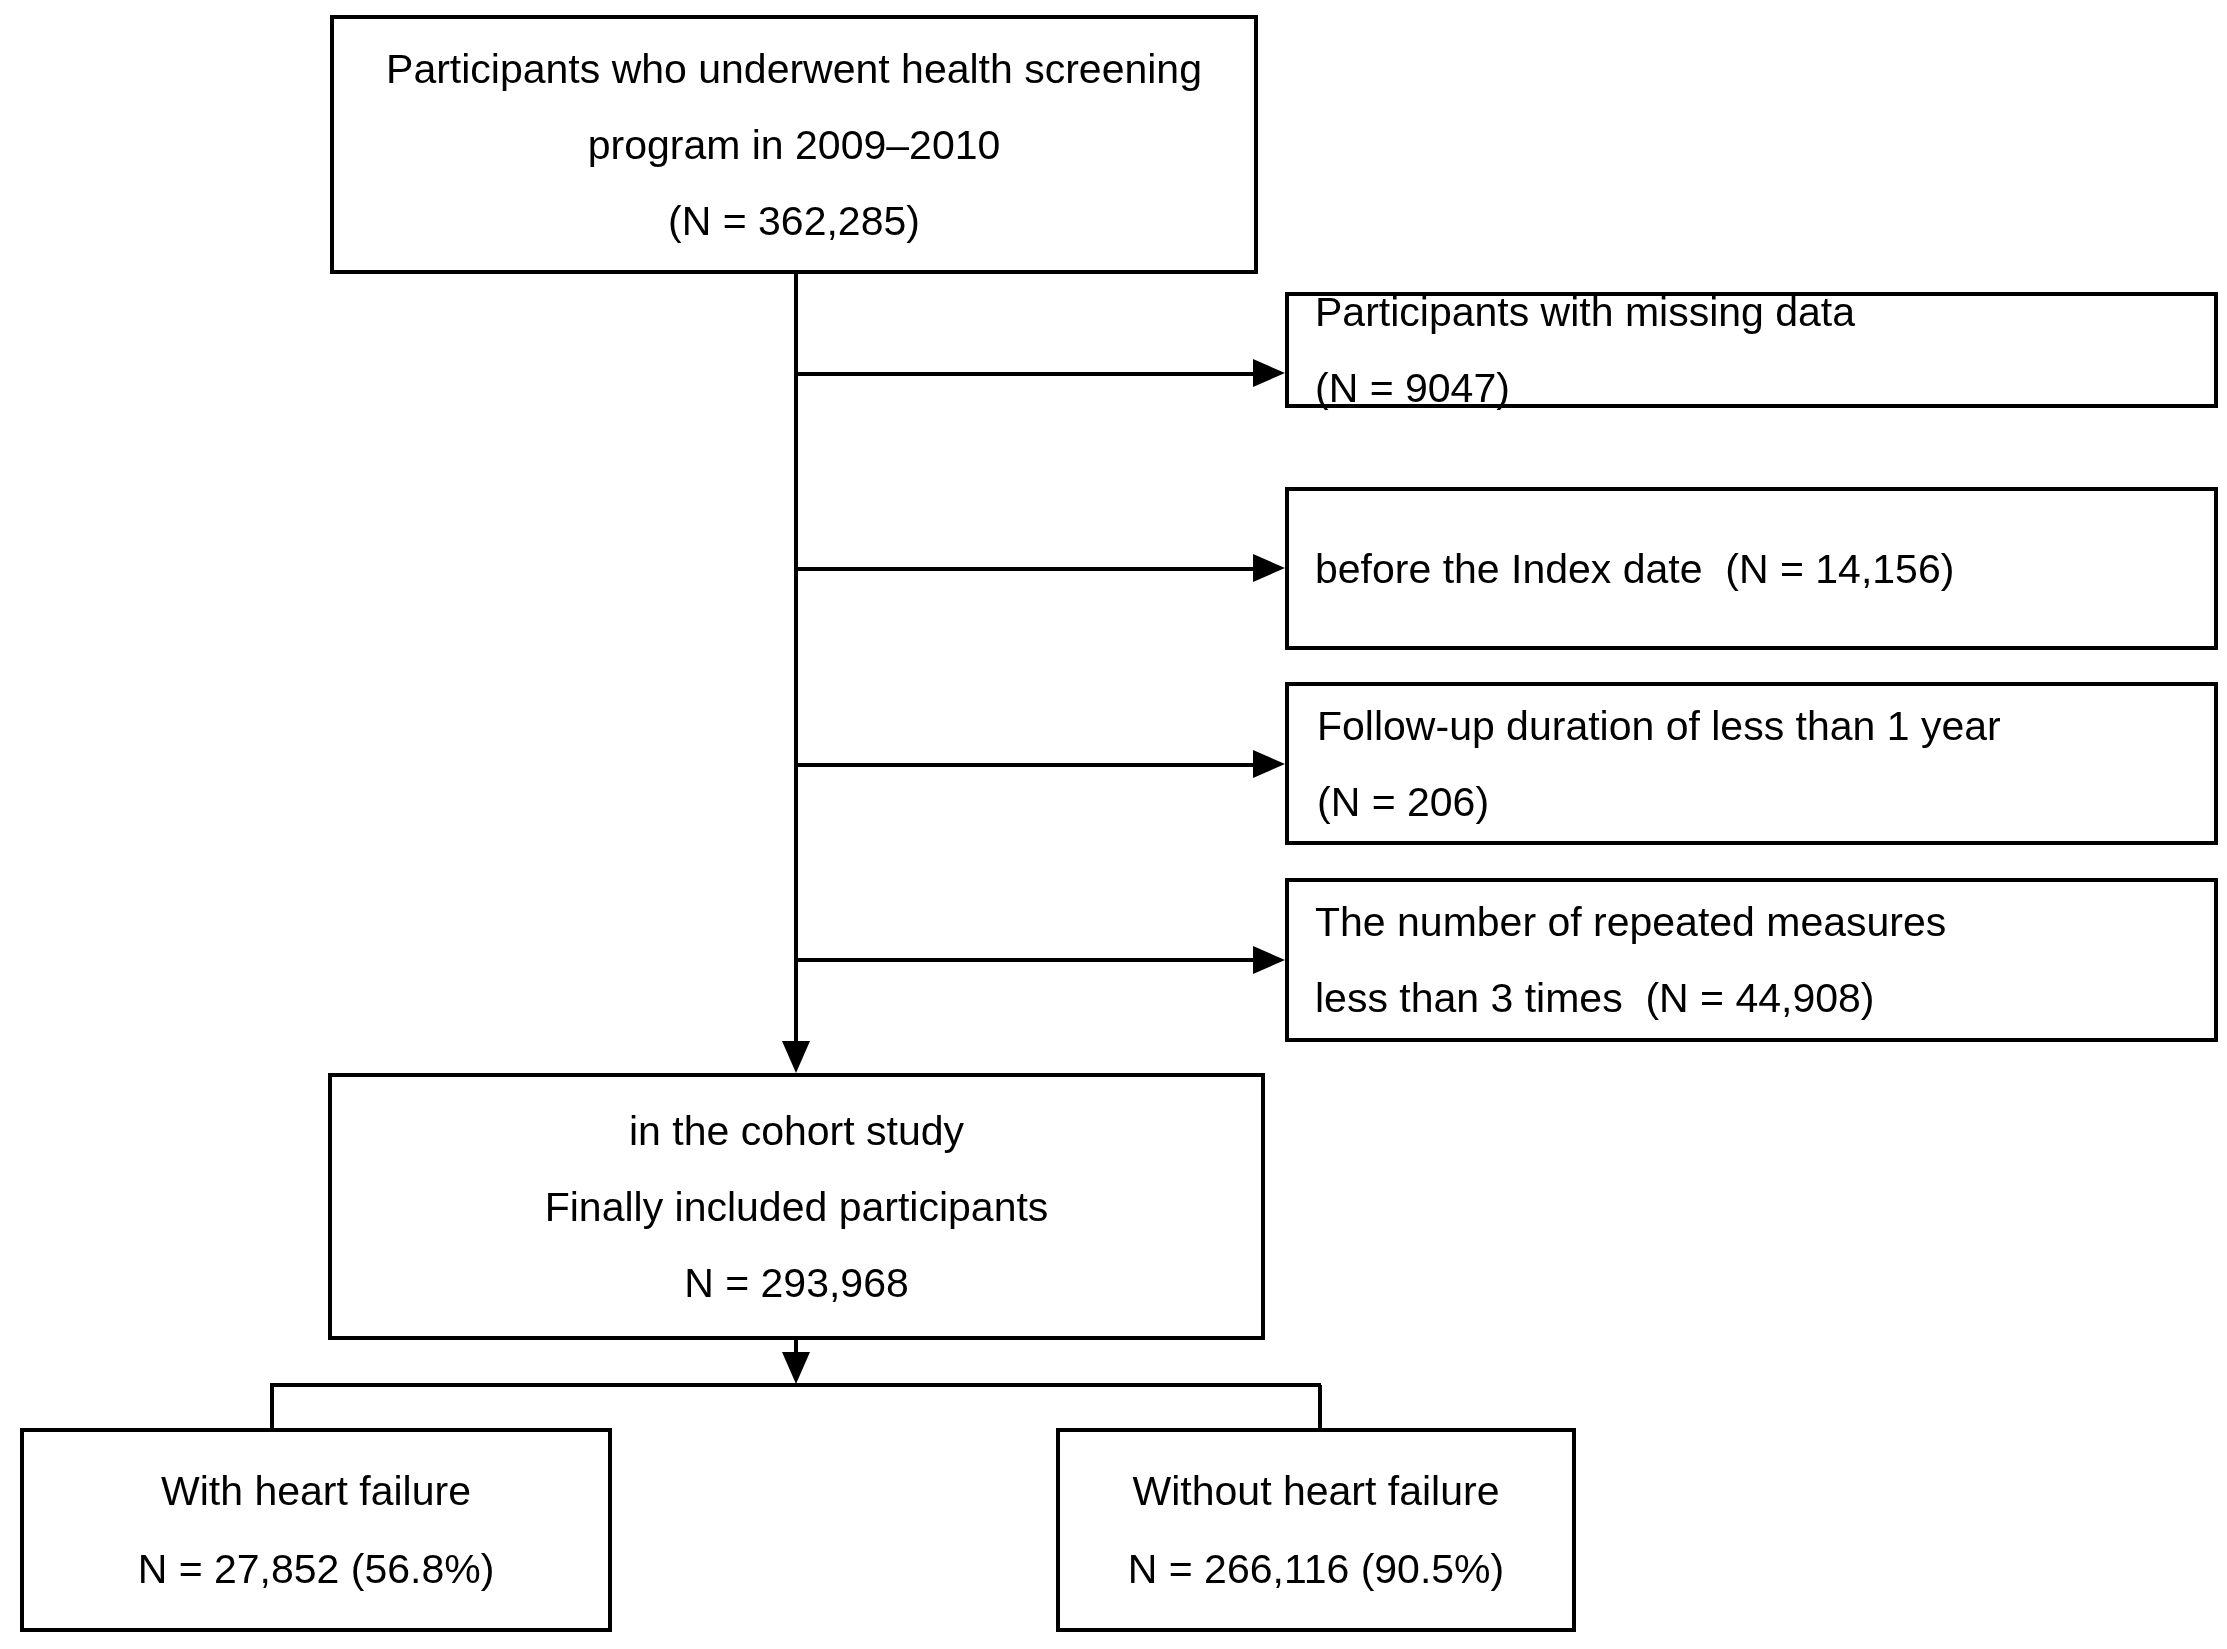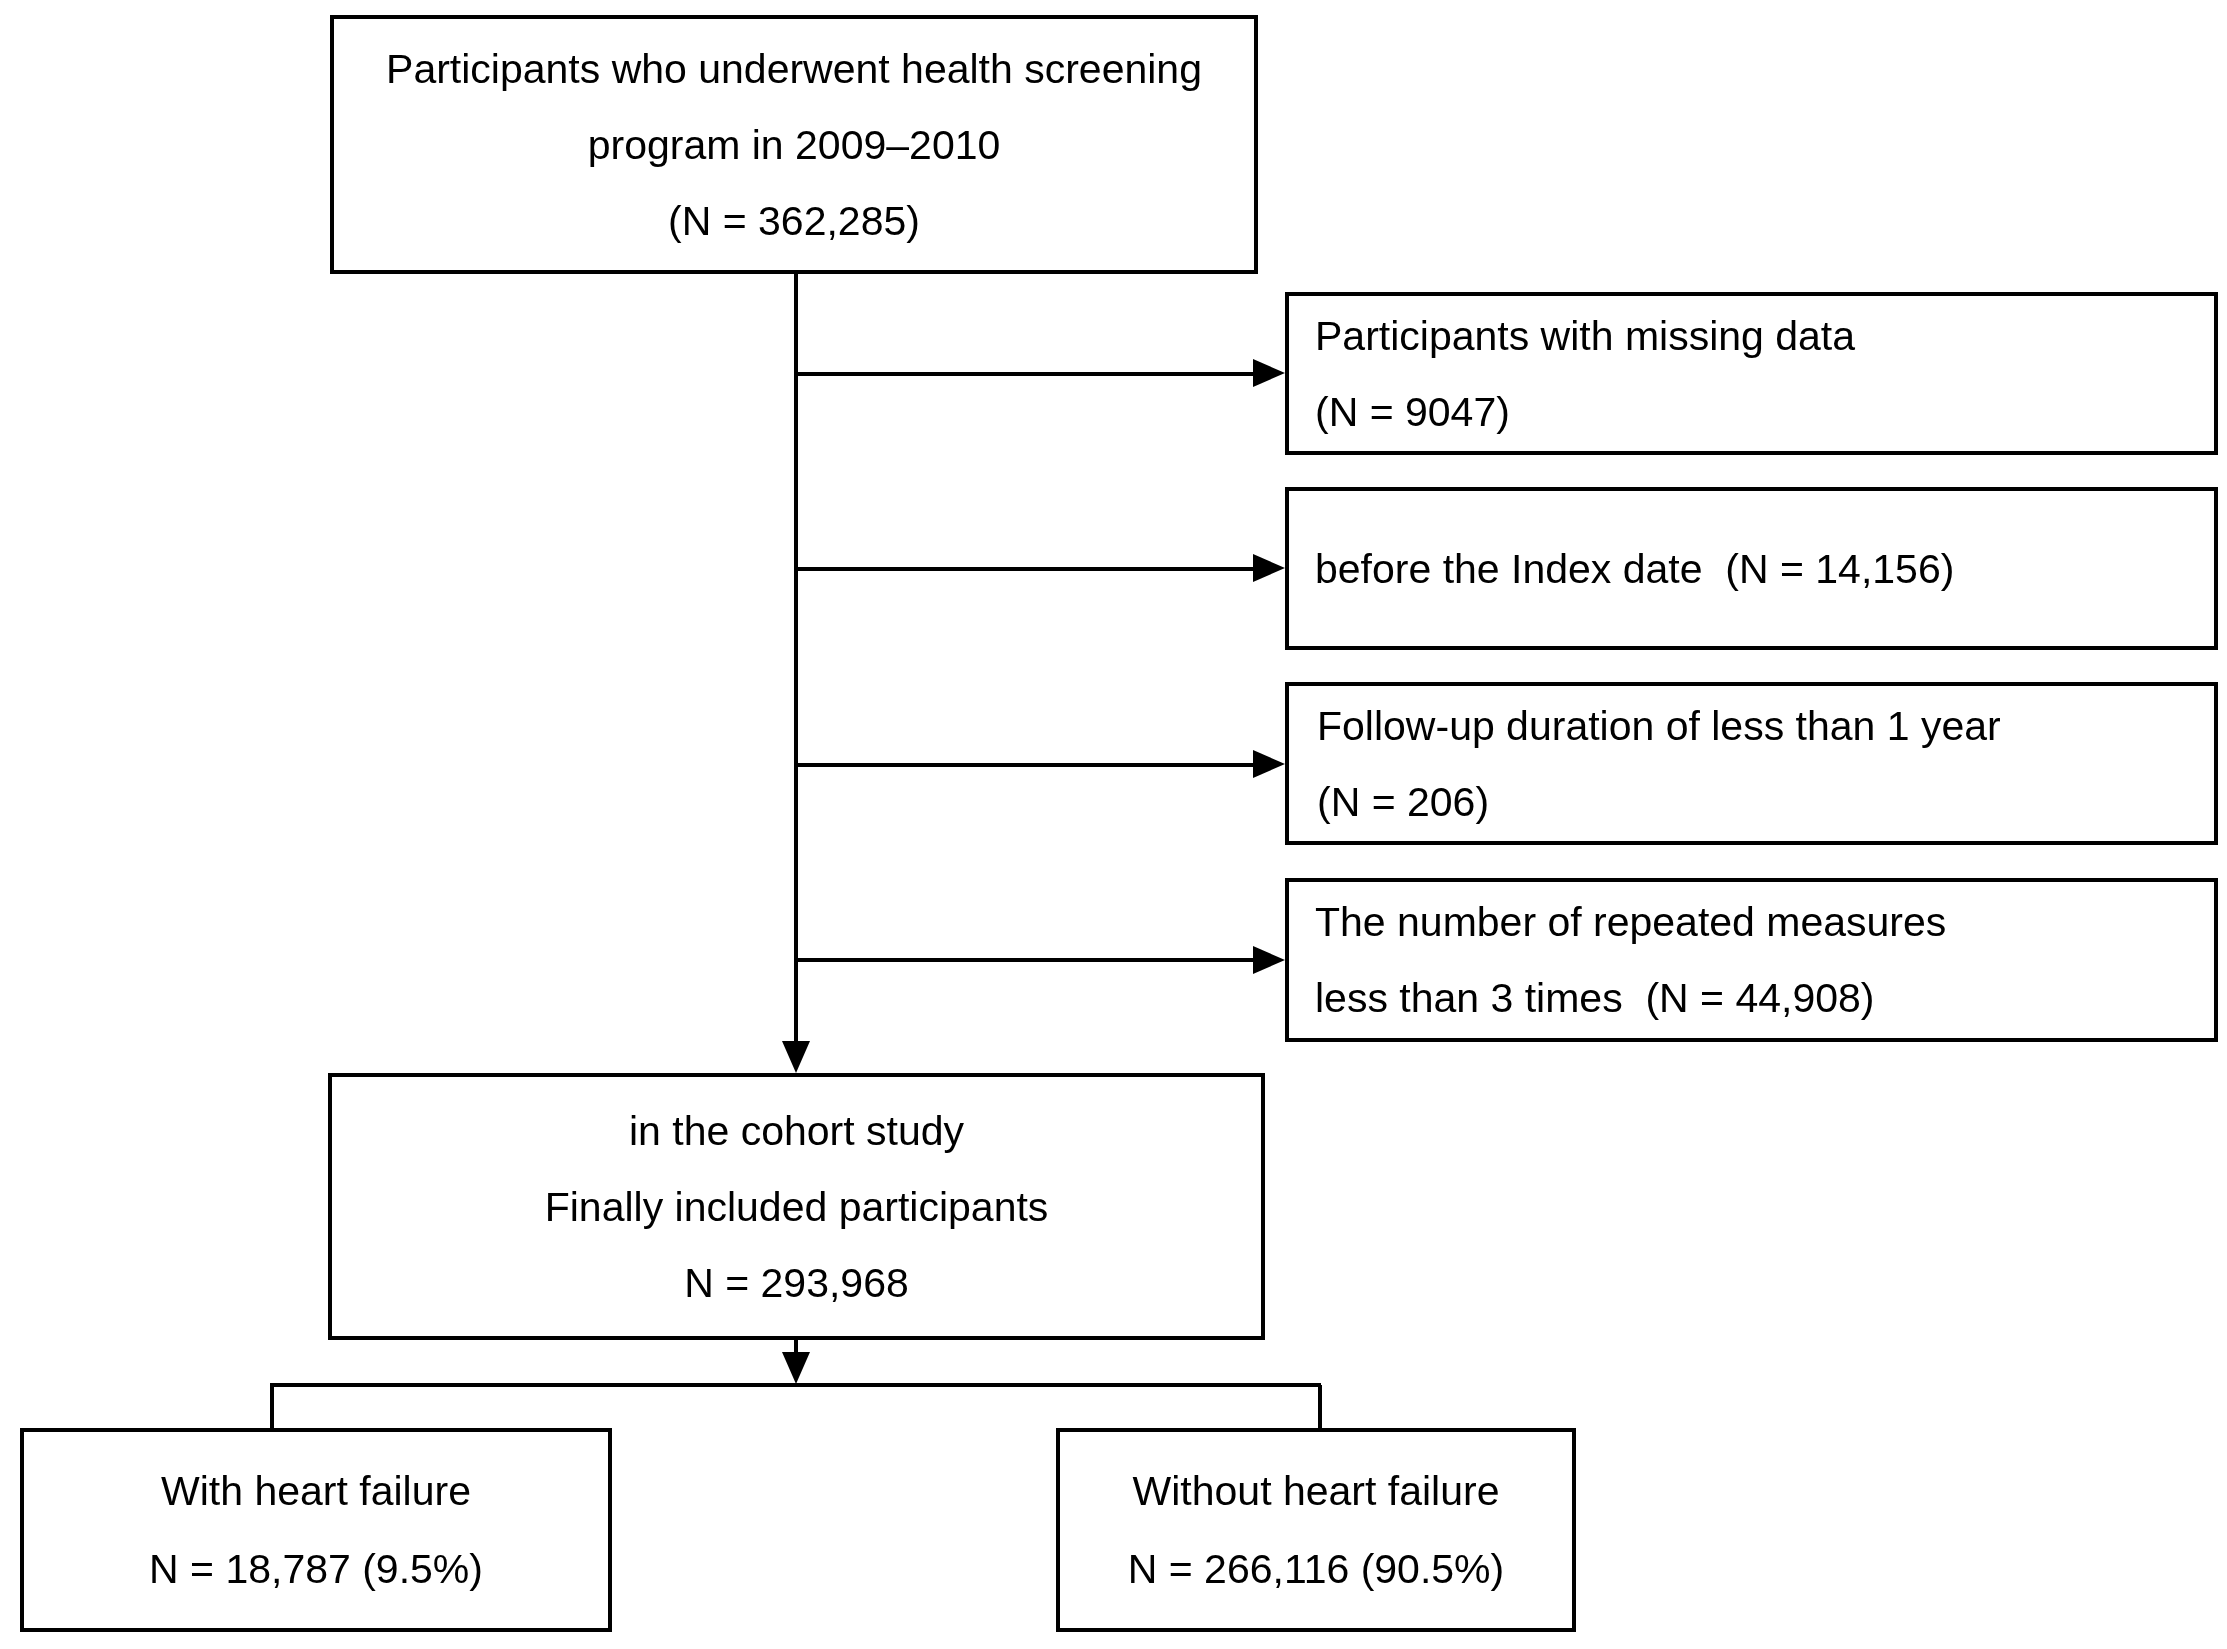--- a/index.html
+++ b/index.html
@@ -73,21 +73,21 @@
 
   <div class="hline" style="left:794px; top:567px; width:462px; height:3.5px;"></div>
   <div class="arrow-right" style="left:1253px; top:554px;"></div>
 
   <div class="hline" style="left:794px; top:763px; width:462px; height:3.5px;"></div>
   <div class="arrow-right" style="left:1253px; top:750px;"></div>
 
   <div class="hline" style="left:794px; top:958px; width:462px; height:3.5px;"></div>
   <div class="arrow-right" style="left:1253px; top:946px;"></div>
 
-  <div class="box lefted" style="left:1285px; top:292px; width:933px; height:163px;">
+  <div class="box lefted" style="left:1285px; top:292px; width:933px; height:116px;">
     <div class="ln">Participants with missing data</div>
     <div class="ln">(N = 9047)</div>
   </div>
 
   <div class="box lefted" style="left:1285px; top:487px; width:933px; height:163px;">
     <div class="ln">before the Index date&nbsp; (N = 14,156)</div>
   </div>
 
   <div class="box lefted" style="left:1285px; top:682px; width:933px; height:163px;padding-left:28px;">
     <div class="ln">Follow-up duration of less than 1 year</div>
@@ -106,21 +106,21 @@
   </div>
 
   <div class="vline" style="left:794px; top:1338px; width:3.5px; height:16.6px;"></div>
   <div class="arrow-down" style="left:782px; top:1352px;"></div>
   <div class="hline" style="left:270px; top:1383px; width:1051px; height:3.5px;"></div>
   <div class="vline" style="left:270px; top:1385px; width:3.5px; height:44px;"></div>
   <div class="vline" style="left:1318px; top:1385px; width:3.5px; height:44px;"></div>
 
   <div class="box centered" style="left:20px; top:1428px; width:592px; height:204px; line-height:78px;text-align:center;">
     <div class="ln">With heart failure</div>
-    <div class="ln">N = 18,787 (9.5%)</div>
+    <div class="ln">N = 27,852 (56.8%)</div>
   </div>
 
   <div class="box centered" style="left:1056px; top:1428px; width:520px; height:204px; line-height:78px;">
     <div class="ln">Without heart failure</div>
     <div class="ln">N = 266,116 (90.5%)</div>
   </div>
 
 </div>
 
 

